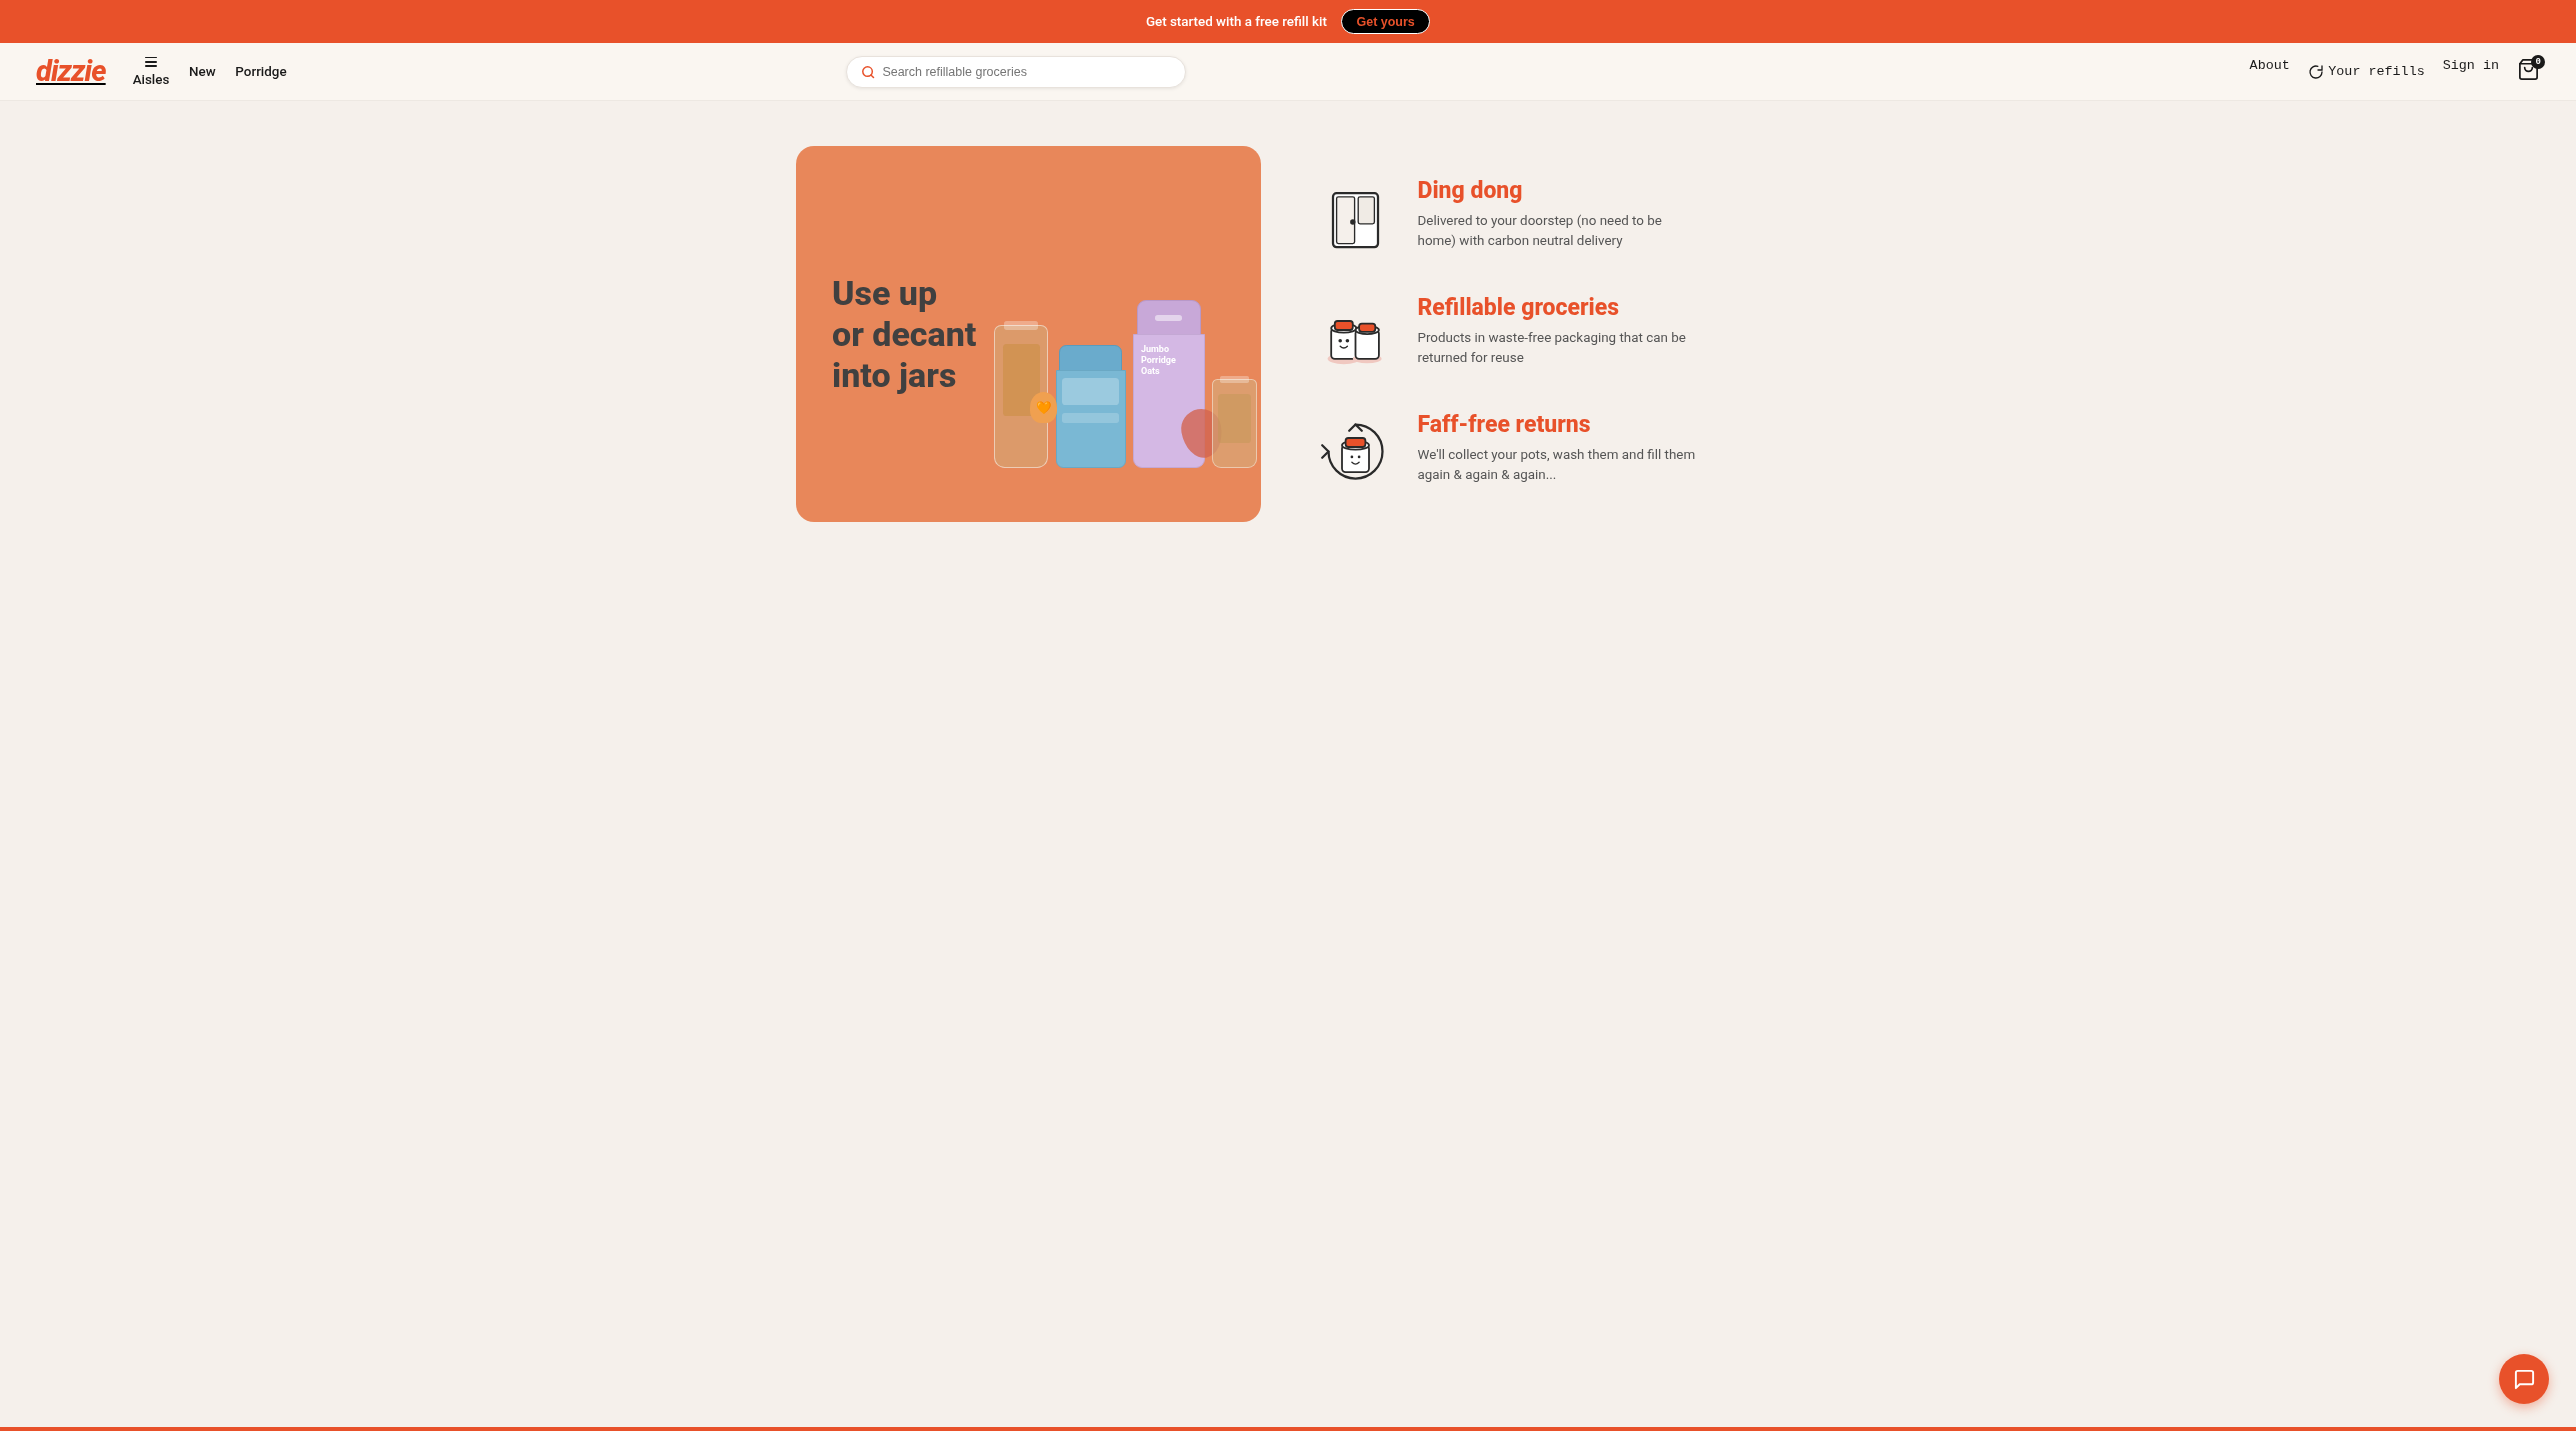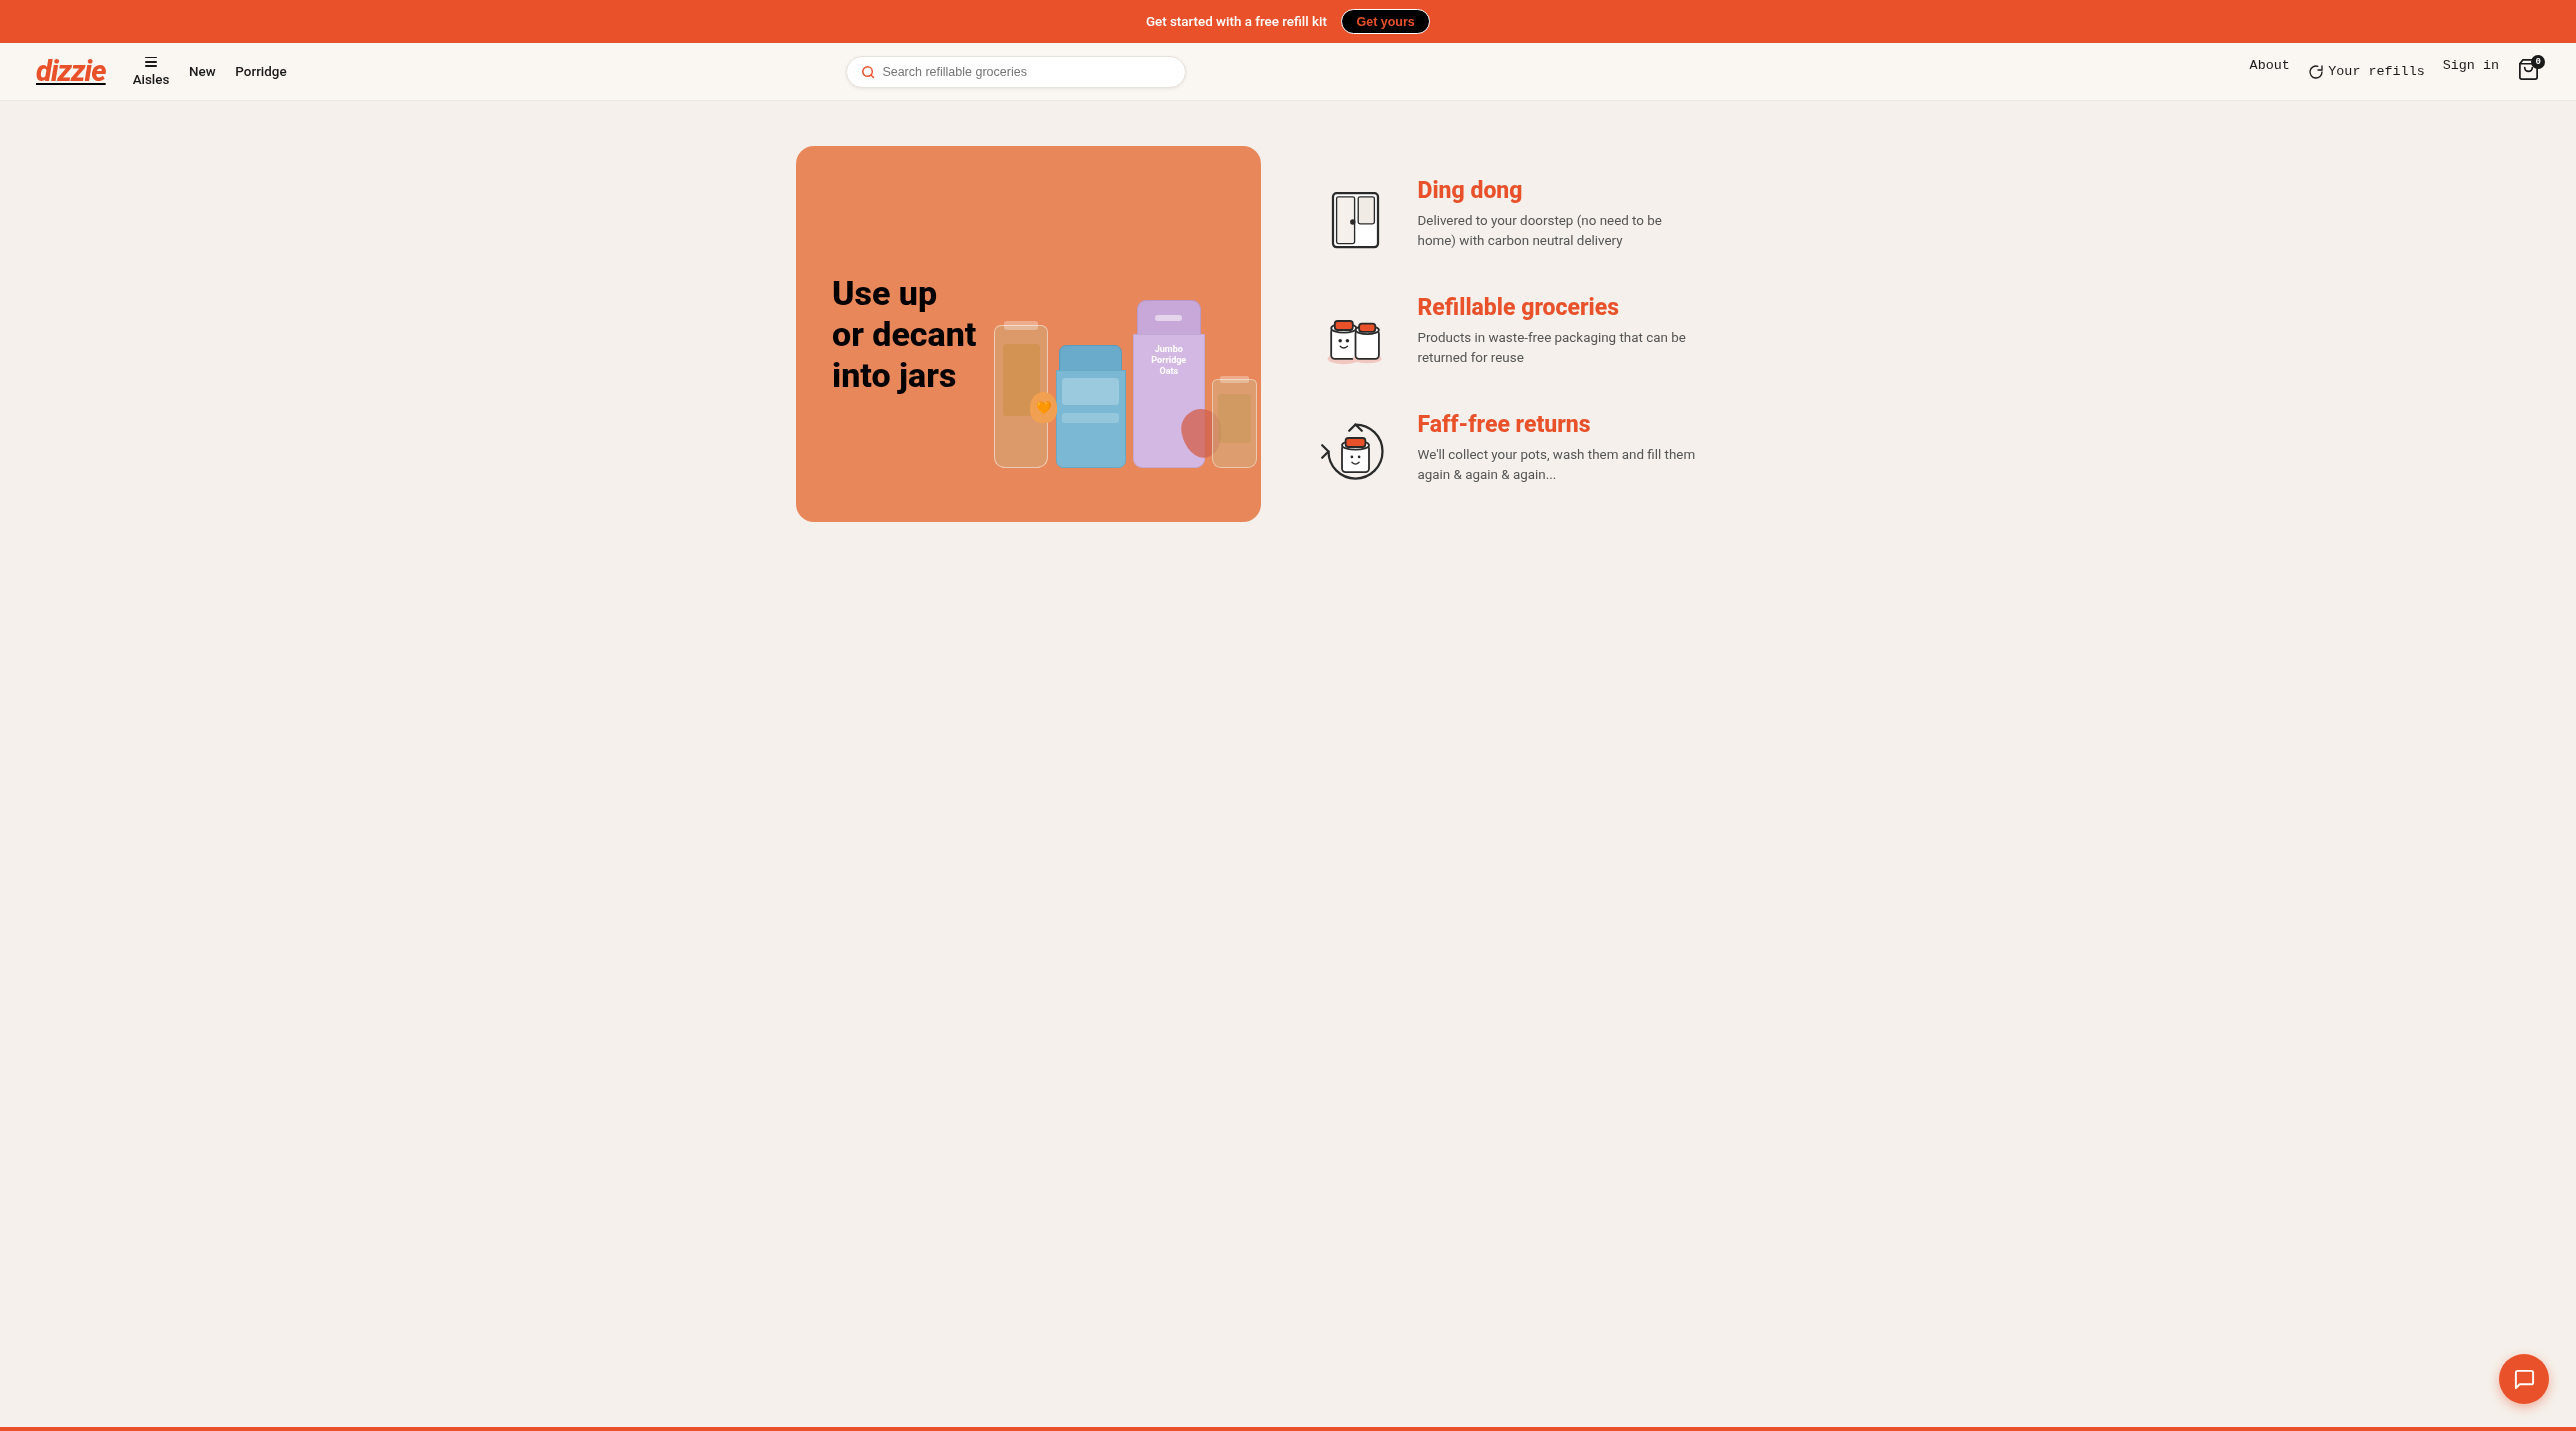--- a/index.html
+++ b/index.html
@@ -190,21 +190,21 @@
       border-radius: 18px;
       padding: 45px 36px;
       display: flex;
       align-items: center;
       gap: 18px;
       min-height: 376px;
       position: relative;
       overflow: hidden;
     }
     .hero-text {
-      color: #000000;
+      color: #404040;
       font-size: 34px;
       font-weight: 800;
       line-height: 1.2;
       flex-shrink: 0;
       z-index: 2;
     }
     .hero-illustration {
       flex: 1;
       display: flex;
       align-items: flex-end;
@@ -367,21 +367,21 @@
               <div style="margin:7.2px 5.4px;height:27px;background:rgba(255,255,255,0.25);border-radius:3.6px;"></div>
               <div style="margin:0 5.4px;height:10.7px;background:rgba(255,255,255,0.2);border-radius:2.7px;"></div>
             </div>
           </div>
           <div style="display:flex;flex-direction:column;align-items:center;justify-content:flex-end;">
 
             <div style="width:64px;height:36px;background:#c8a8d8;border-radius:9px 9px 0 0;border:1.8px solid #b898c8;margin-bottom:-1.8px;display:flex;align-items:center;justify-content:center;">
               <div style="width:27px;height:5.4px;background:rgba(255,255,255,0.5);border-radius:2.7px;"></div>
             </div>
             <div style="width:72px;height:134px;background:#d4b8e4;border:1.8px solid #c4a8d4;border-radius:0 0 9px 9px;position:relative;">
-              <div style="margin:9px 7.2px;font-size:9px;color:white;font-weight:700;text-align:center;line-height:1.2">Jumbo Porridge Oats</div>
+              <div style="margin:9px 7.2px;font-size:9px;color:white;font-weight:700;text-align:left;line-height:1.2">Jumbo Porridge Oats</div>
               <div style="position:absolute;bottom:9px;right:-18px;width:40px;height:49px;background:rgba(210,100,80,0.8);border-radius:50% 50% 50% 50% / 40% 40% 60% 60%;transform:rotate(-10deg);"></div>
             </div>
           </div>
           <div style="display:flex;flex-direction:column;align-items:center;justify-content:flex-end;">
 
             <div style="width:45px;height:89px;background:rgba(210,180,130,0.5);border:1.8px solid rgba(255,255,255,0.45);border-radius:5.4px 5.4px 9px 9px;position:relative;">
               <div style="position:absolute;top:-4.5px;left:7.2px;right:7.2px;height:7.2px;background:rgba(255,255,255,0.3);border-radius:1.8px;"></div>
               <div style="margin:13.4px 5.4px 0;height:49px;background:rgba(190,150,80,0.4);border-radius:3.6px;"></div>
             </div>
           </div>

